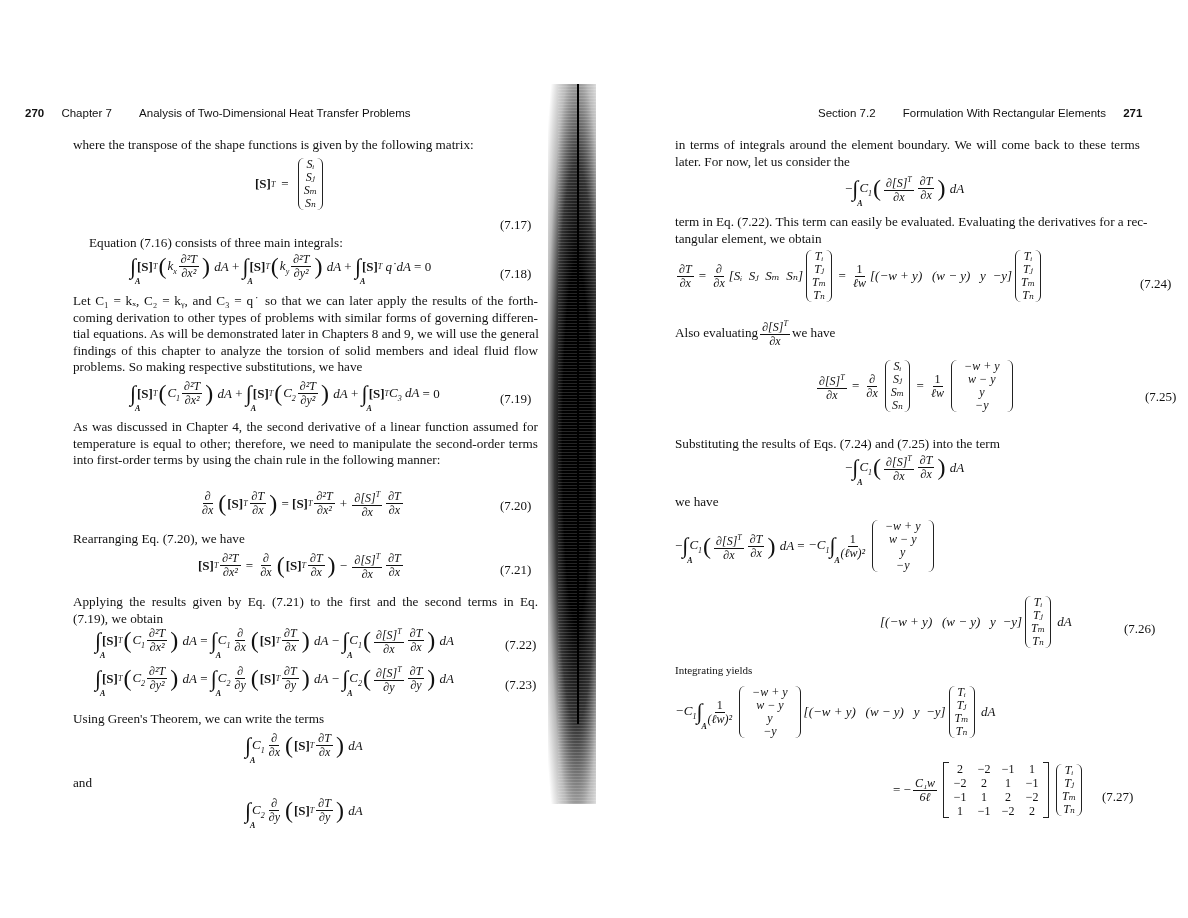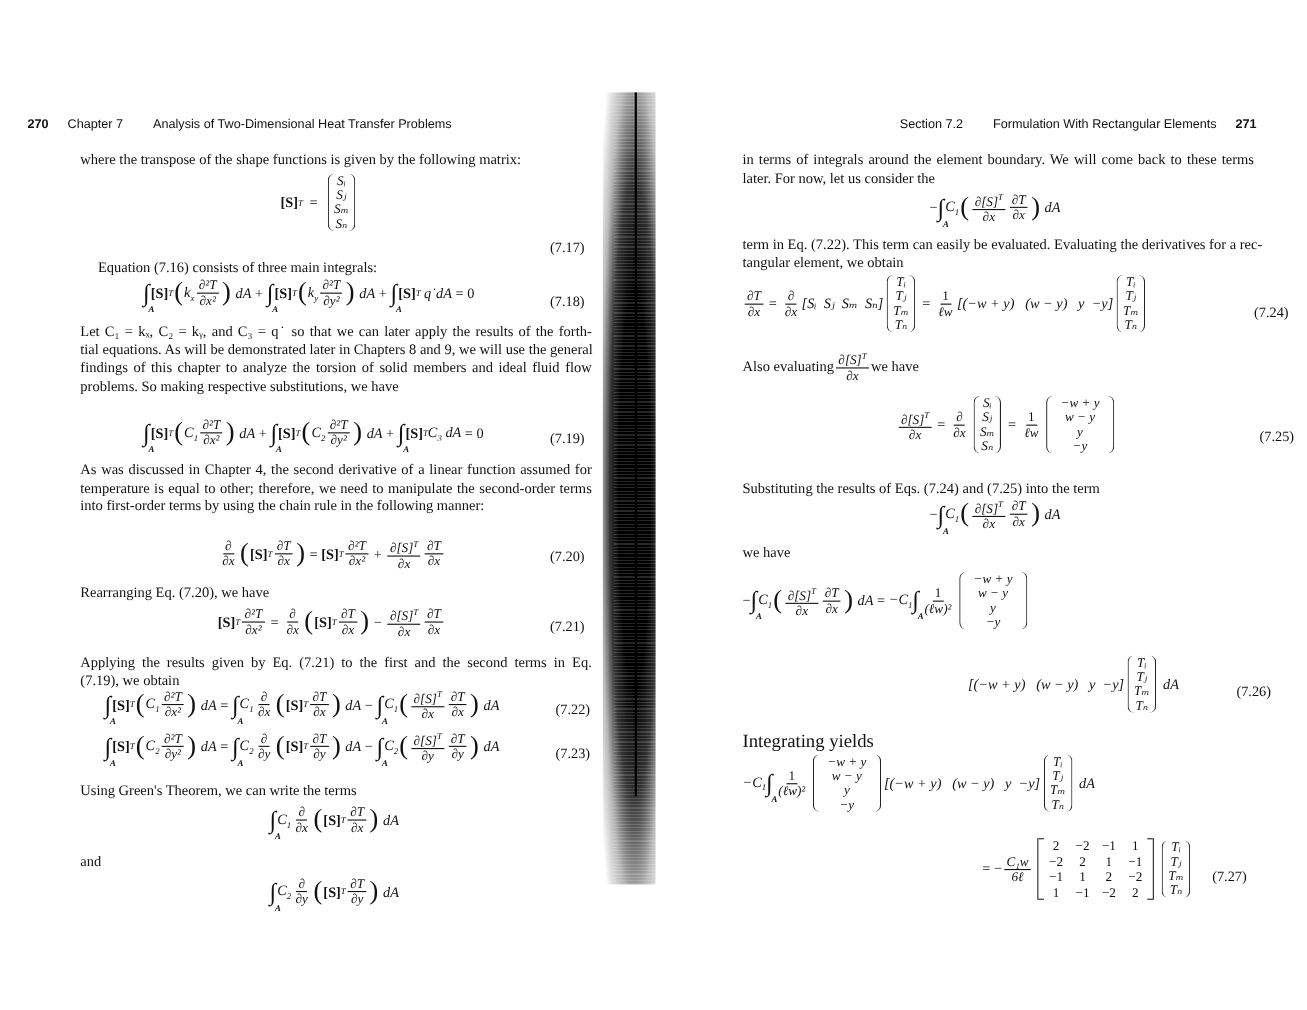--- a/index.html
+++ b/index.html
@@ -77,20 +77,21 @@
     <span class="frac">
         <span class="num math">∂²T</span>
         <span class="den math">∂y²</span>
       </span><span class="paren">)</span><span class="math">&nbsp;dA</span>&nbsp;+&nbsp;
     <span class="int">∫<sub>A</sub></span><span class="bold">[S]</span><sup class="math">T</sup><span class="math">&nbsp;q˙dA</span>&nbsp;=&nbsp;0
   </div>
   <div class="eqnum" style="left:500px; top:266px;">(7.18)</div>
 
   <div class="para" style="left:73px; top:293px; width:465px;">
     <span class="line">Let C₁ = kₓ, C₂ = kᵧ, and C₃ = q˙ so that we can later apply the results of the forth-</span>
+    <span class="line">coming derivation to other types of problems with similar forms of governing differen-</span>
     <span class="line">tial equations. As will be demonstrated later in Chapters 8 and 9, we will use the general</span>
     <span class="line">findings of this chapter to analyze the torsion of solid members and ideal fluid flow</span>
     <span class="line last">problems. So making respective substitutions, we have</span>
   </div>
 
   <div class="eq" style="left:130px; top:380px;">
     <span class="int">∫<sub>A</sub></span><span class="bold">[S]</span><sup class="math">T</sup><span class="paren">(</span><span class="math">C<sub>1</sub></span>
     <span class="frac">
         <span class="num math">∂²T</span>
         <span class="den math">∂x²</span>
@@ -406,21 +407,21 @@
     <span class="brace-col">
       <span>Tᵢ</span>
         <span>Tⱼ</span>
       <span>Tₘ</span>
         <span>Tₙ</span>
     </span>
       <span class="math">&nbsp;dA</span>
   </div>
   <div class="eqnum" style="left:514px; top:621px;">(7.26)</div>
 
-  <div class="abs" style="left:65px; top:664px; font-size:17px;">Integrating yields</div>
+  <div class="abs" style="left:65px; top:664px; font-size:11px;">Integrating yields</div>
 
   <div class="eq" style="left:65px; top:686px;">
     <span class="math">−C<sub>1</sub></span>
       <span class="int">∫<sub>A</sub></span>
     <span class="frac">
         <span class="num">1</span>
         <span class="den math">(ℓw)²</span>
       </span>
     <span class="brace-col" style="padding:0 12px;">
       <span>−w + y</span>

